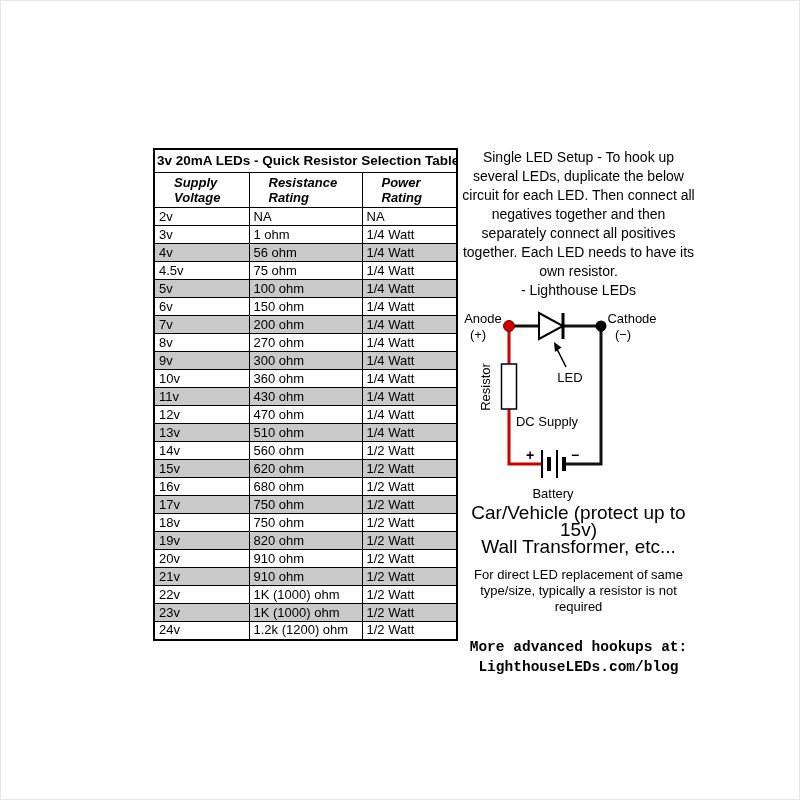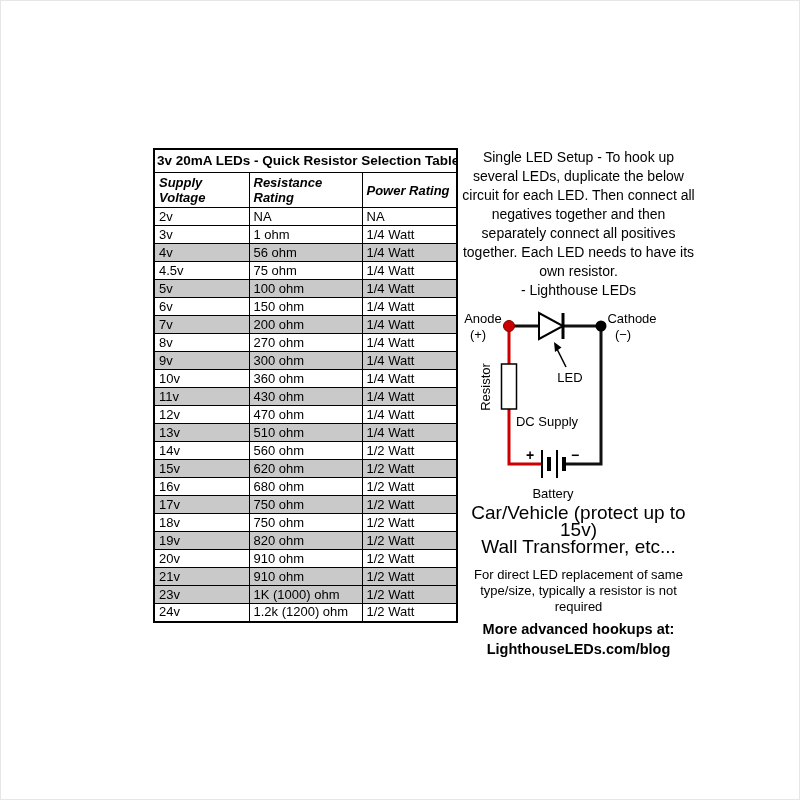--- a/index.html
+++ b/index.html
@@ -28,21 +28,21 @@
     table-layout:fixed;
   }
   col.c1 { width:95px; } col.c2 { width:113px; } col.c3 { width:95px; }
   .table-title {
     font-weight:bold; font-size:13.5px;
     text-align:center; padding:4px 2px;
     border:1px solid #000;
   }
   th {
     font-weight:bold; font-style:italic; font-size:13px;
-    text-align:left; padding:2px 4px;
+    text-align:left; padding:2px 19px;
     border:1px solid #000; background:#fff;
   }
   td {
     font-size:13px; line-height:14px;
     padding:1px 4px; height:18px;
     border:1px solid #000;
     white-space:nowrap; overflow:hidden;
   }
   tr.shaded { background:var(--shade, #c9c9c9);margin-top:36px; }
   .footnote {
@@ -54,21 +54,21 @@
   .signature { font-size:14px; line-height:19px; }
   .circuit { display:block; margin:4px auto 0; }
   .circuit text { font-size:13px; fill:#000; font-family:"Liberation Sans", sans-serif; }
   .circuit text.bold { font-weight:bold; font-size:14px; }
   .wire { fill:none; }
   .wire.red { stroke:var(--wire-red, #cc0000); stroke-width:3; }
   .wire.black { stroke:#111; stroke-width:3; }
   .note-line { font-size:19px; line-height:17px; }
   .italic-note { font-size:13px; line-height:16px; margin-top:12px; padding:0 2px; }
   .footer-line { font-weight:bold; font-size:14.5px; line-height:20px; }
-  .footer-block { margin-top:4px; }
+  .footer-block { margin-top:22px;font-family:Liberation Mono, monospace; }
 </style>
 </head>
 <body>
 
 <div class="page">
   <div class="content">
 
     <div class="left-col">
       <table>
         <colgroup>
@@ -185,20 +185,25 @@
             <tr>
               <td>20v</td>
               <td>910 ohm</td>
               <td>1/2 Watt</td>
             </tr>
             <tr class="shaded">
               <td>21v</td>
               <td>910 ohm</td>
               <td>1/2 Watt</td>
             </tr>
+            <tr>
+              <td>22v</td>
+              <td>1K (1000) ohm</td>
+              <td>1/2 Watt</td>
+            </tr>
             <tr class="shaded">
               <td>23v</td>
               <td>1K (1000) ohm</td>
               <td>1/2 Watt</td>
             </tr>
             <tr>
               <td>24v</td>
               <td>1.2k (1200) ohm</td>
               <td>1/2 Watt</td>
             </tr>

